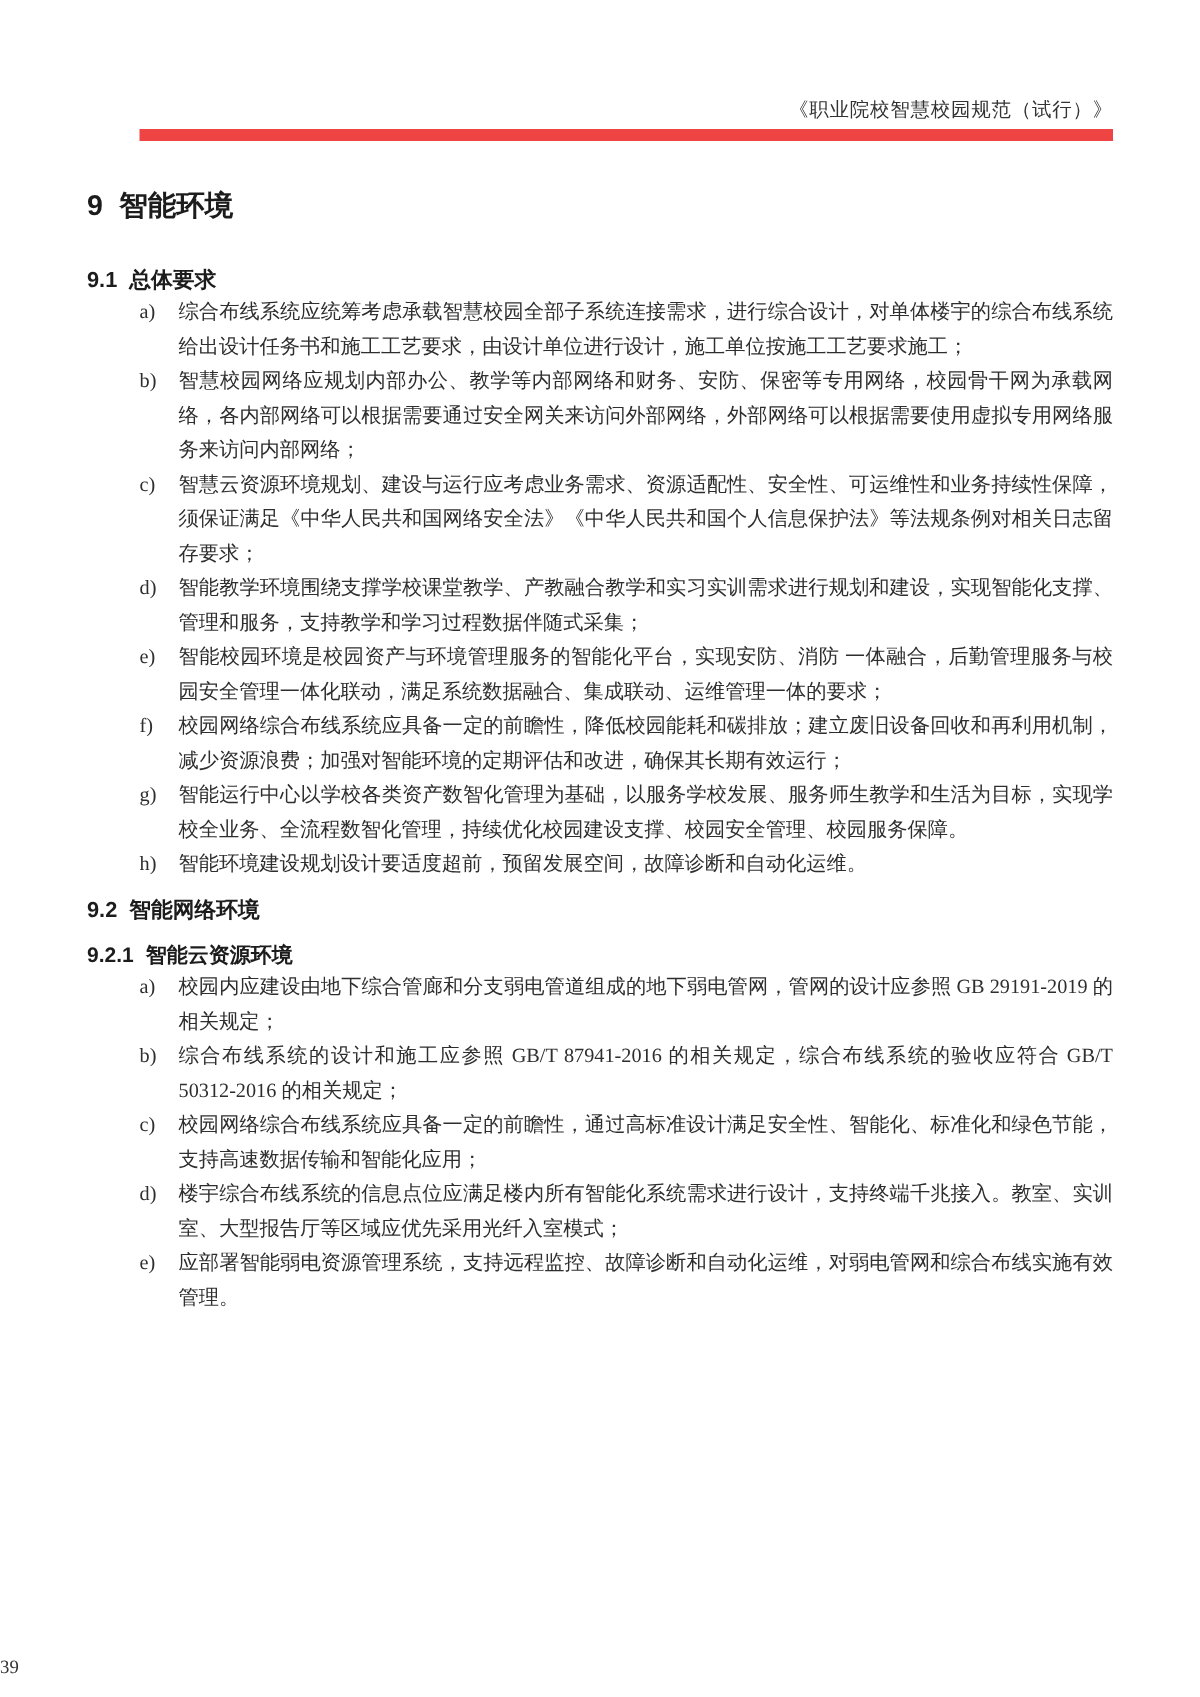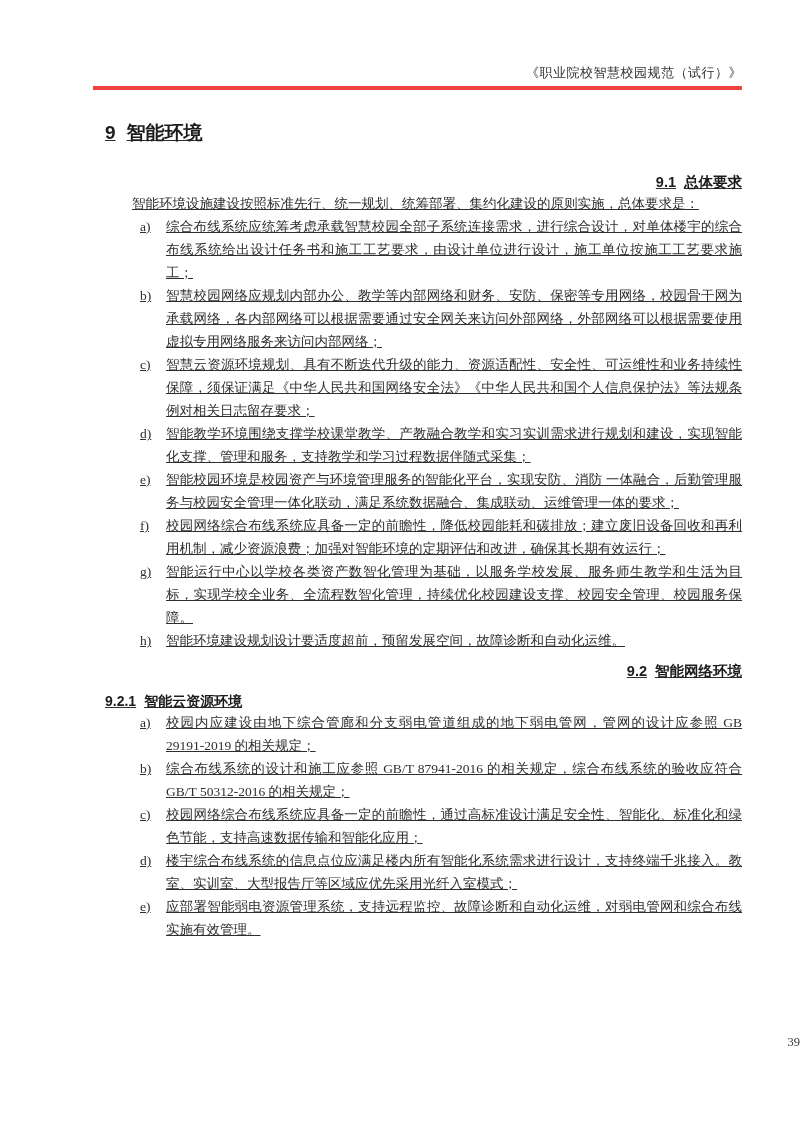--- a/index.html
+++ b/index.html
@@ -10,45 +10,43 @@
     height: 1131px;
     background: #ffffff;
     overflow: hidden;
     font-family: "Liberation Serif", "DejaVu Serif", serif;
     color: #2e2e2e;
   }
   .running-header {
     margin: 0 58px 0 93px;
     padding-top: 64px;
     padding-bottom: 4px;
-    border-bottom: 4px solid #ef4444;
+    border-bottom: 8px solid #ef4444;
     text-align: right;
     font-size: 13px;
     color: #333333;
     letter-spacing: 0.5px;
   }
   .content {
-    margin: 0 58px 0 105px;
-    text-decoration: underline;
+    margin: 0 58px 0 58px;
   }
   .chapter-heading {
     margin-top: 30px;
     font-family: "Liberation Sans", "DejaVu Sans", sans-serif;
     font-size: 19px;
     font-weight: bold;
     color: #1c1c1c;
   }
   .chapter-heading .title-gap { margin-left: 11px; }
   .section-heading {
     margin-top: 27px;
     font-family: "Liberation Sans", "DejaVu Sans", sans-serif;
     font-size: 14.5px;
     font-weight: bold;
     color: #1c1c1c;
-    text-align: right;
   }
   .section-heading .title-gap { margin-left: 8px; }
   .sub-heading {
     margin-top: 12px;
     font-family: "Liberation Sans", "DejaVu Sans", sans-serif;
     font-size: 14px;
     font-weight: bold;
     color: #1c1c1c;
   }
   .sub-heading .title-gap { margin-left: 8px; }
@@ -63,24 +61,24 @@
   .item-list {
     margin-left: 35px;
     font-size: 13.5px;
     line-height: 23px;
   }
   .item { display: flex; }
   .item-label { flex: 0 0 26px; }
   .item-text { flex: 1; text-align: justify; }
   .page-number {
     position: absolute;
-    top: 1035px;
+    top: 1104px;
     left: 0;
     width: 100%;
-    text-align: right;
+    text-align: left;
     font-size: 12.5px;
     color: #333333;
   }
 </style>
 </head>
 <body>
 
 <div class="page">
 
   <div class="running-header">
@@ -90,34 +88,33 @@
   <div class="content">
 
     <div class="chapter-heading">
       <span>9</span><span class="title-gap">智能环境</span>
     </div>
 
     <div class="section-heading">
       <span>9.1</span><span class="title-gap">总体要求</span>
     </div>
 
-    <p class="para no-space">智能环境设施建设按照标准先行、统一规划、统筹部署、集约化建设的原则实施，总体要求是：</p>
 
     <div class="item-list">
       <div class="item">
         <span class="item-label">a)</span>
         <span class="item-text">综合布线系统应统筹考虑承载智慧校园全部子系统连接需求，进行综合设计，对单体楼宇的综合布线系统给出设计任务书和施工工艺要求，由设计单位进行设计，施工单位按施工工艺要求施工；</span>
       </div>
       <div class="item">
         <span class="item-label">b)</span>
         <span class="item-text">智慧校园网络应规划内部办公、教学等内部网络和财务、安防、保密等专用网络，校园骨干网为承载网络，各内部网络可以根据需要通过安全网关来访问外部网络，外部网络可以根据需要使用虚拟专用网络服务来访问内部网络；</span>
       </div>
       <div class="item">
         <span class="item-label">c)</span>
-        <span class="item-text">智慧云资源环境规划、具有不断迭代升级的能力、资源适配性、安全性、可运维性和业务持续性保障，须保证满足《中华人民共和国网络安全法》《中华人民共和国个人信息保护法》等法规条例对相关日志留存要求；</span>
+        <span class="item-text">智慧云资源环境规划、建设与运行应考虑业务需求、资源适配性、安全性、可运维性和业务持续性保障，须保证满足《中华人民共和国网络安全法》《中华人民共和国个人信息保护法》等法规条例对相关日志留存要求；</span>
       </div>
       <div class="item">
         <span class="item-label">d)</span>
         <span class="item-text">智能教学环境围绕支撑学校课堂教学、产教融合教学和实习实训需求进行规划和建设，实现智能化支撑、管理和服务，支持教学和学习过程数据伴随式采集；</span>
       </div>
       <div class="item">
         <span class="item-label">e)</span>
         <span class="item-text">智能校园环境是校园资产与环境管理服务的智能化平台，实现安防、消防 一体融合，后勤管理服务与校园安全管理一体化联动，满足系统数据融合、集成联动、运维管理一体的要求；</span>
       </div>
       <div class="item">

